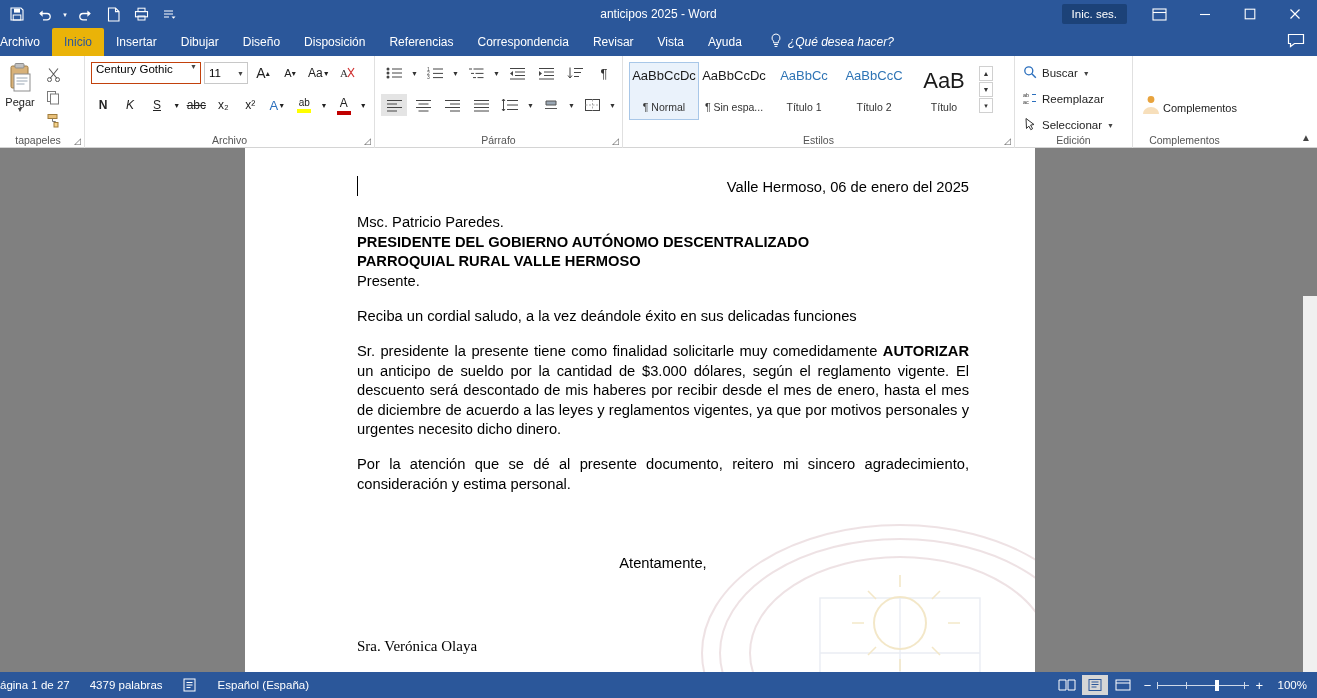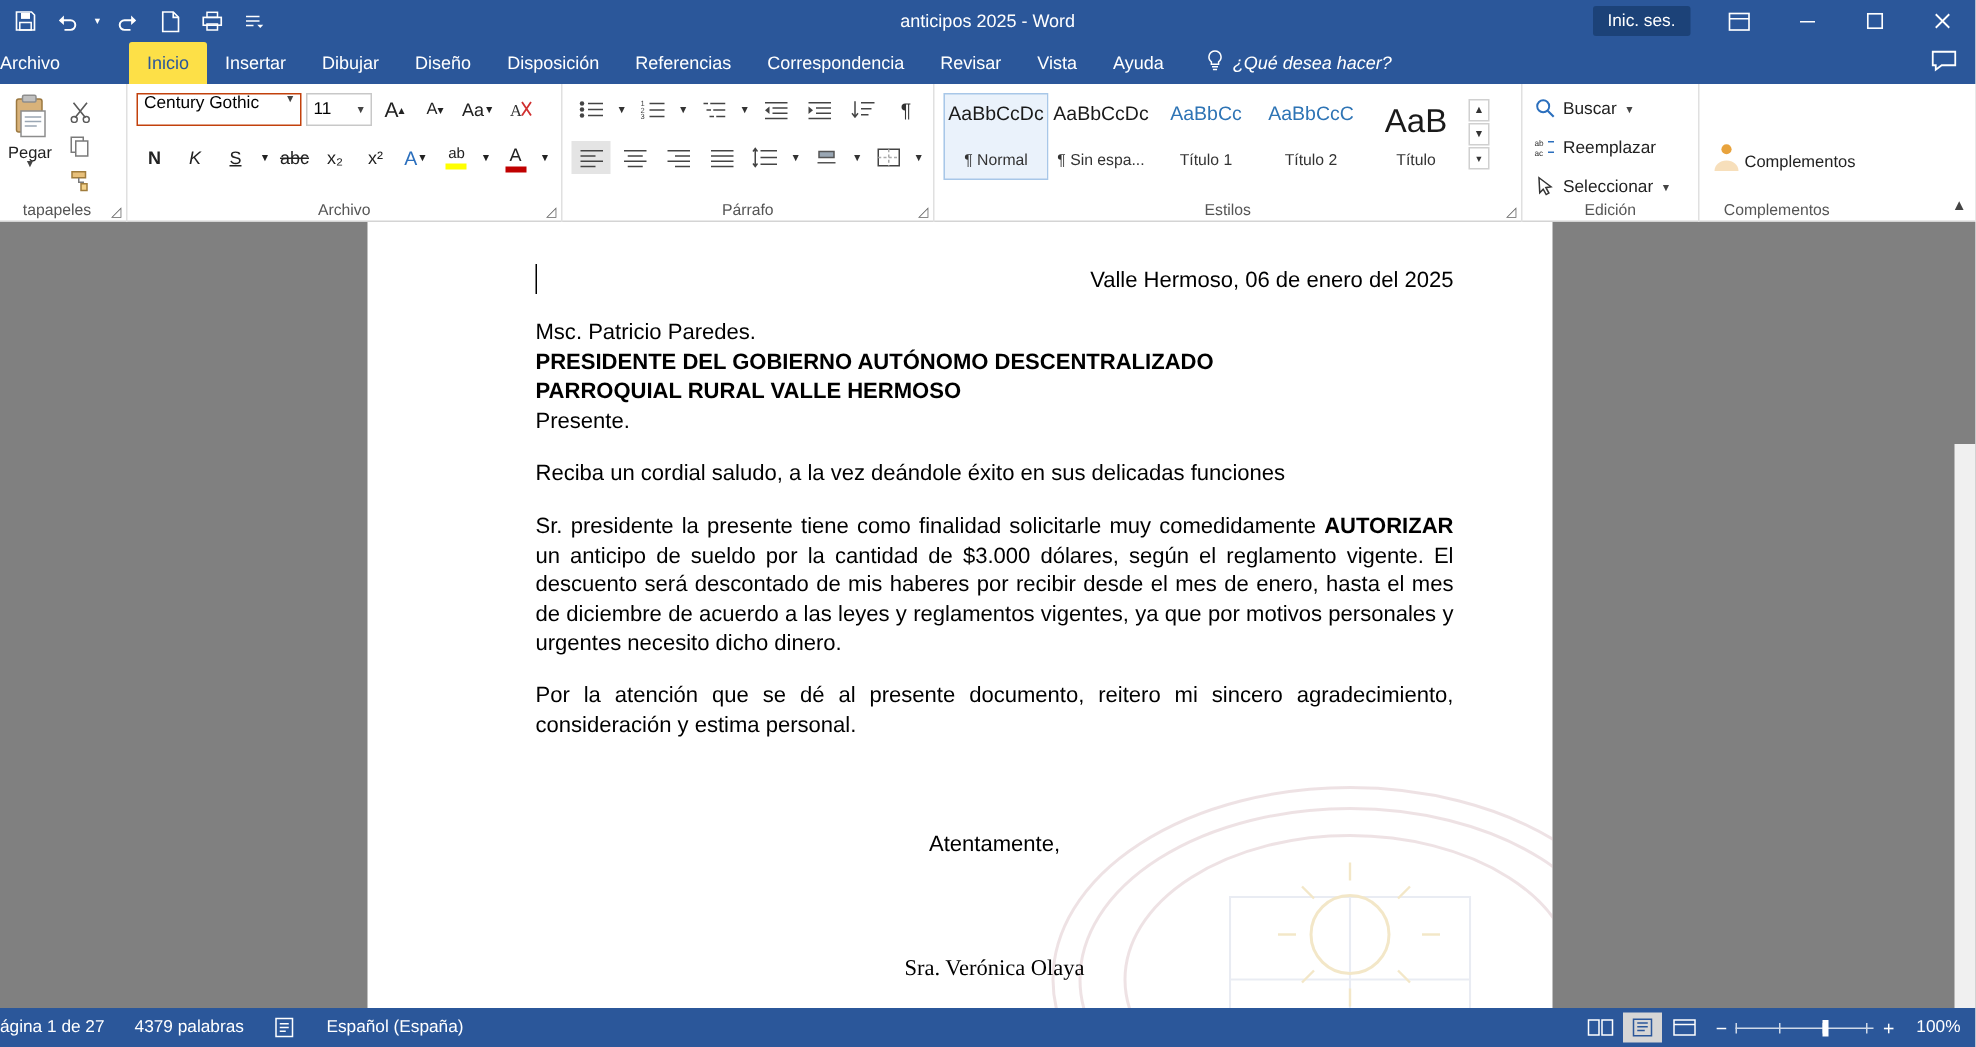--- a/index.html
+++ b/index.html
@@ -40,21 +40,21 @@
 
   
   .tabbar {
     position: absolute; top: 28px; left: 0; width: 1317px; height: 28px;
     background: #2b579a; color: #ffffff;
     display: flex; align-items: stretch; font-size: 12px;
   }
   .tab {
     padding: 0 12px; display: flex; align-items: center; color: #ffffff; white-space: nowrap;
   }
-  .tab.active { background: #fde047; color: #2b579a; border-radius: 2px 2px 0 0; margin-left: 34px; }
+  .tab.active { background: #eab308; color: #2b579a; border-radius: 2px 2px 0 0; }
   .tellme {
     display: flex; align-items: center; gap: 6px; padding-left: 16px; color: #ffffff;
     font-size: 12px; font-style: italic;
   }
   .tab-right { margin-left: auto; display: flex; align-items: center; padding-right: 12px; }
   .share-ic { color: #fff; font-size: 14px; }
 
   
   .ribbon {
     position: absolute; top: 56px; left: 0; width: 1317px; height: 92px;
@@ -170,21 +170,21 @@
   .b { font-weight: bold; }
   .gap { height: 16px; }
 
   
   .seal {
     position: absolute; left: 455px; top: 355px; width: 400px; height: 330px;
     opacity: 0.30; pointer-events: none;
   }
 
   .sign-name {
-    font-family: "Liberation Serif", serif; font-size: 15px; text-align: center; margin-top: 14px;
+    font-family: "Liberation Serif", serif; font-size: 15px; text-align: left; margin-top: 14px;
   }
   .sign-role {
     font-family: "Liberation Serif", serif; font-size: 15px; font-weight: bold; text-align: center;
   }
 
   
   .statusbar {
     position: absolute; bottom: 0; left: 0; width: 1317px; height: 26px;
     background: #2b579a; color: #ffffff; display: flex; align-items: center;
     font-size: 11.5px;

